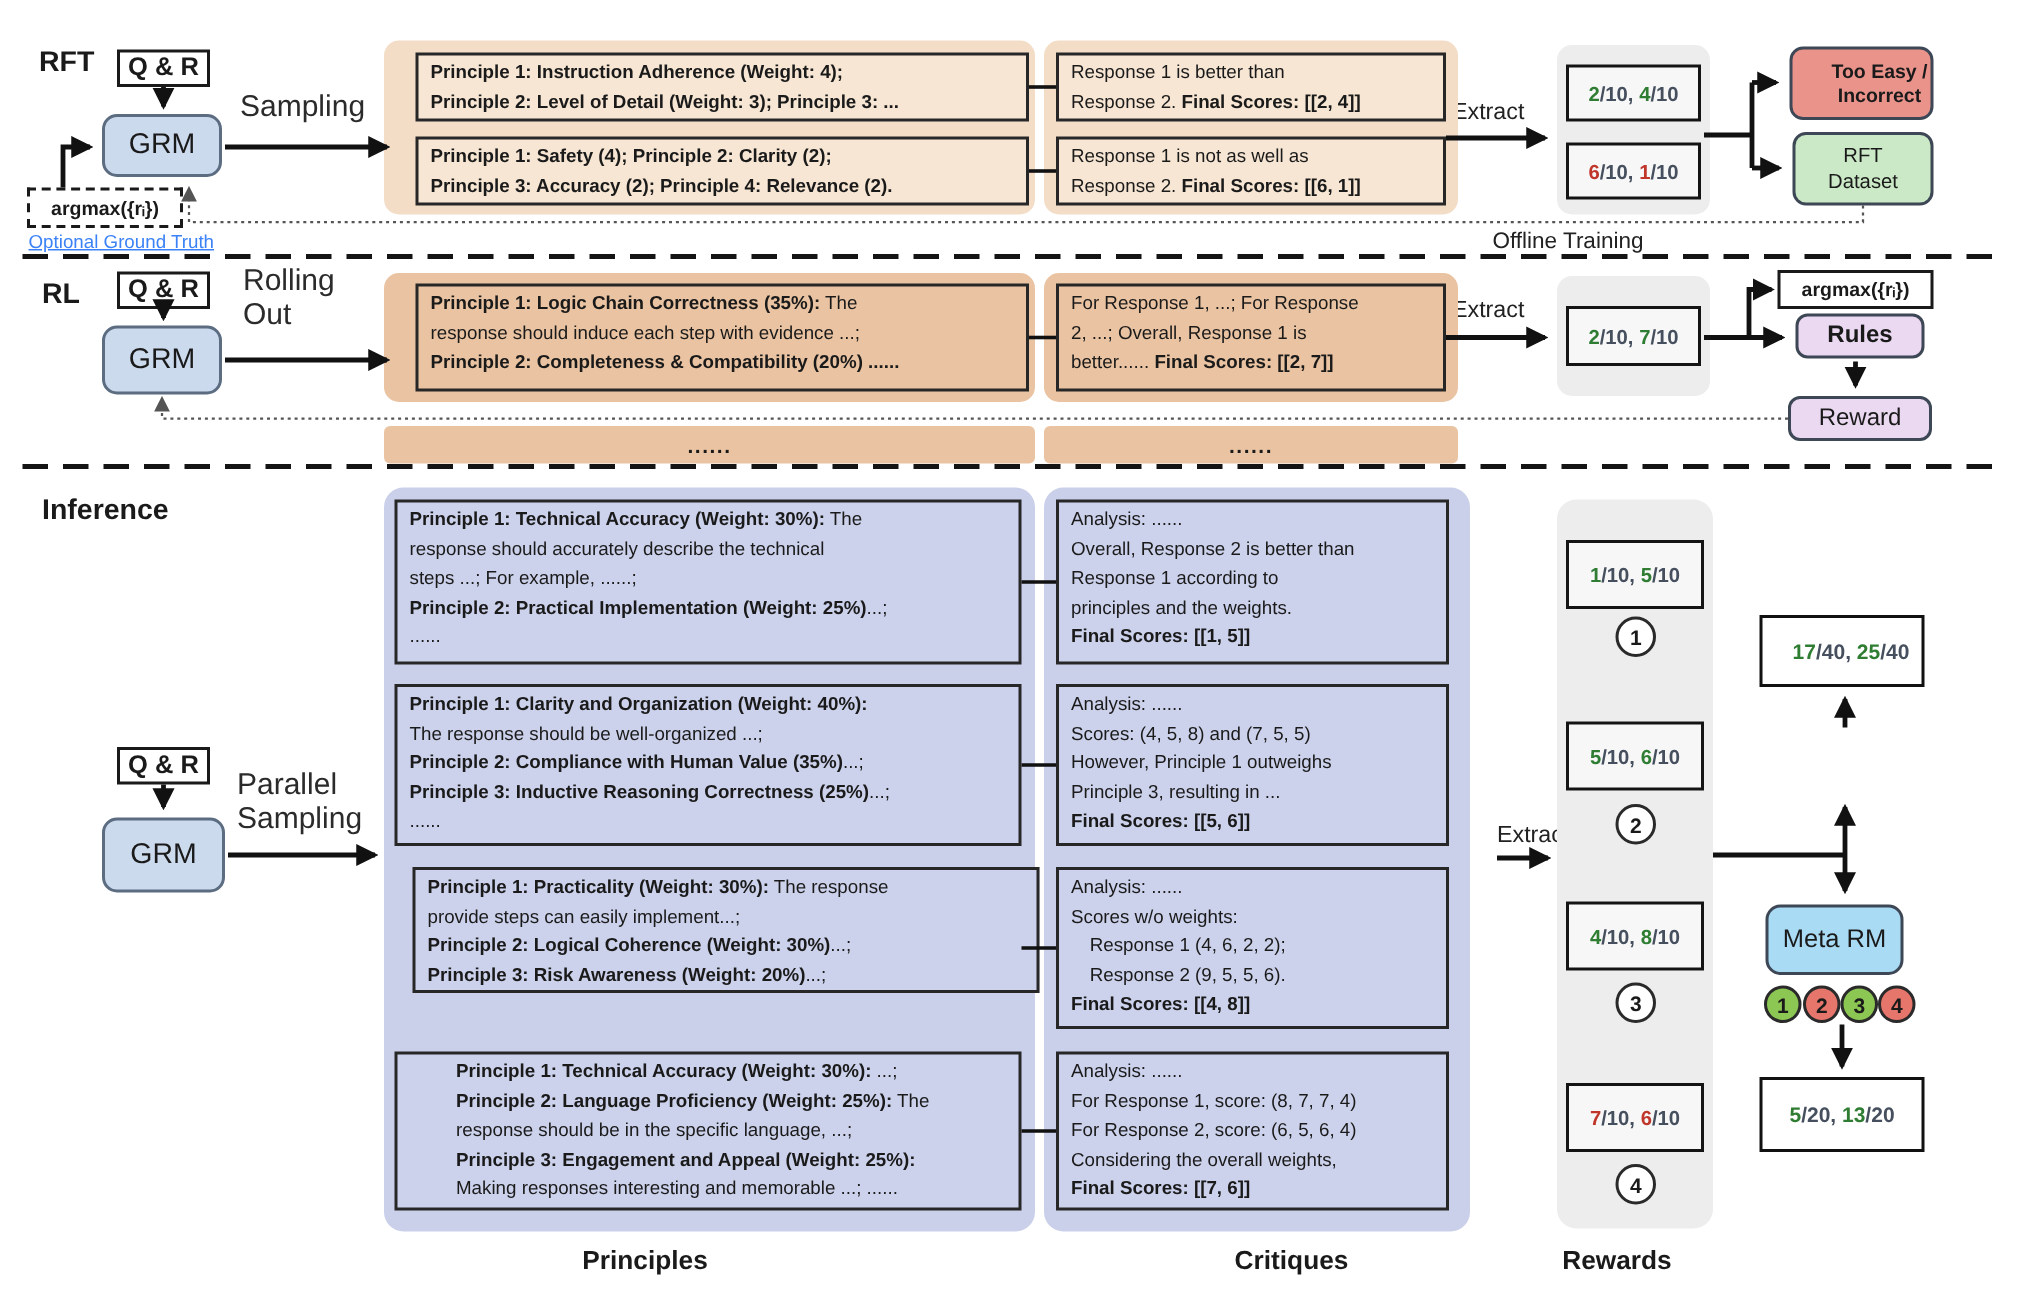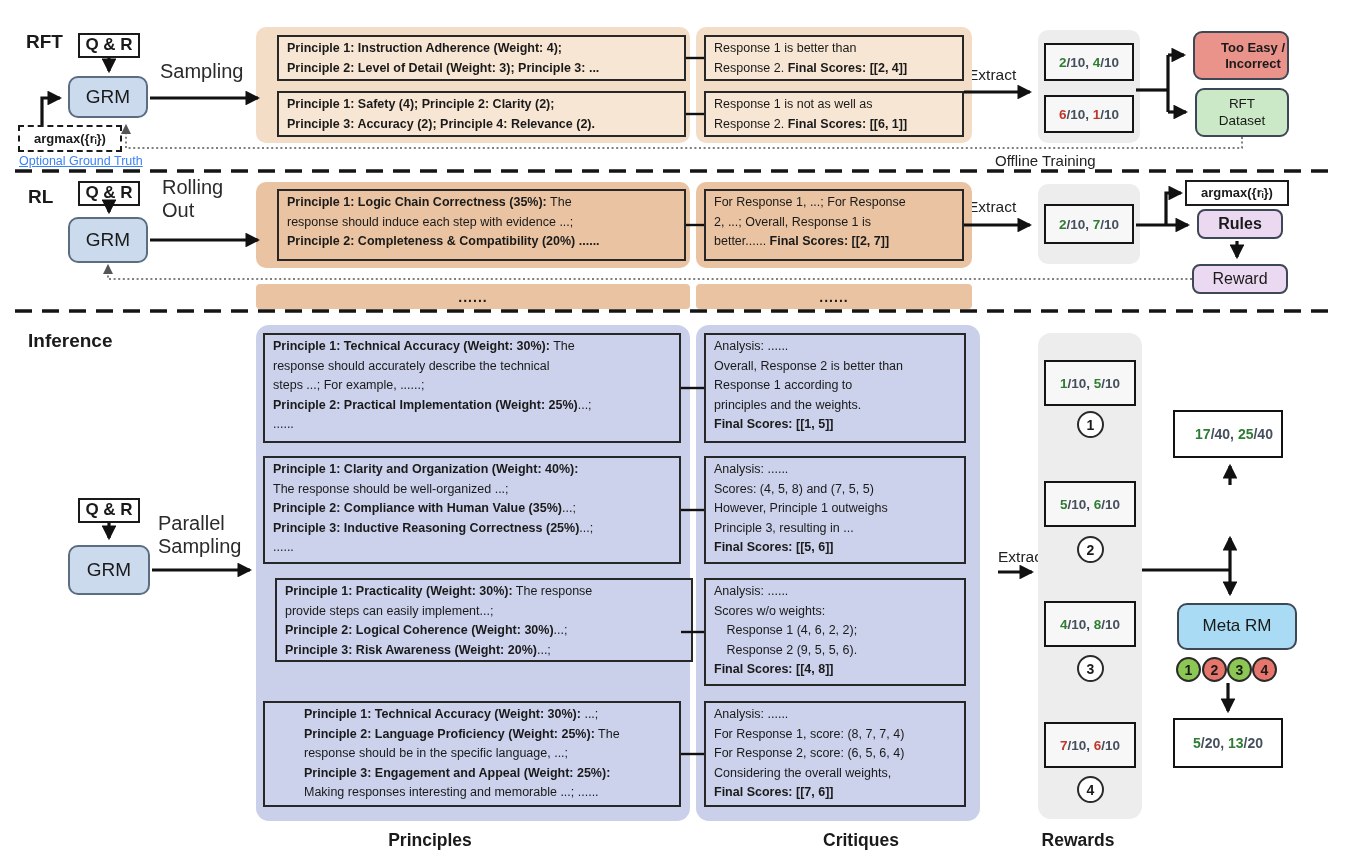--- a/index.html
+++ b/index.html
@@ -173,21 +173,21 @@
   <div class="sbox" style="left:1044px;top:360px;width:92px;height:46px;"><span class="seg-g">1</span><span class="seg-d">/10, </span><span class="seg-g">5</span><span class="seg-d">/10</span></div>
   <div class="circle" style="left:1077px;top:411px;width:27px;height:27px;">1</div>
   <div class="sbox" style="left:1044px;top:481px;width:92px;height:46px;"><span class="seg-g">5</span><span class="seg-d">/10, </span><span class="seg-g">6</span><span class="seg-d">/10</span></div>
   <div class="circle" style="left:1077px;top:536px;width:27px;height:27px;">2</div>
   <div class="sbox" style="left:1044px;top:601px;width:92px;height:46px;"><span class="seg-g">4</span><span class="seg-d">/10, </span><span class="seg-g">8</span><span class="seg-d">/10</span></div>
   <div class="circle" style="left:1077px;top:655px;width:27px;height:27px;">3</div>
   <div class="sbox" style="left:1044px;top:722px;width:92px;height:46px;"><span class="seg-r">7</span><span class="seg-d">/10, </span><span class="seg-r">6</span><span class="seg-d">/10</span></div>
   <div class="circle" style="left:1077px;top:776px;width:27px;height:27px;">4</div>
 
   <div class="resultbox" style="left:1173px;top:410px;width:110px;height:48px;padding-left:12px;"><span class="seg-g">17</span><span class="seg-d">/40, </span><span class="seg-g">25</span><span class="seg-d">/40</span></div>
-  <div class="node metarm" style="left:1177px;top:603px;width:120px;height:47px;">Meta RM</div>
+  <div class="node metarm" style="left:1177px;top:603px;width:92px;height:47px;">Meta RM</div>
 
   <div class="circle green" style="left:1176px;top:657px;width:25px;height:25px;">1</div>
   <div class="circle red" style="left:1202px;top:657px;width:25px;height:25px;">2</div>
   <div class="circle green" style="left:1227px;top:657px;width:25px;height:25px;">3</div>
   <div class="circle red" style="left:1252px;top:657px;width:25px;height:25px;">4</div>
 
   <div class="resultbox" style="left:1173px;top:718px;width:110px;height:50px;"><span class="seg-g">5</span><span class="seg-d">/20, </span><span class="seg-g">13</span><span class="seg-d">/20</span></div>
 
   <div class="botlbl" style="left:355px;top:830px;width:150px;">Principles</div>
   <div class="botlbl" style="left:786px;top:830px;width:150px;">Critiques</div>

